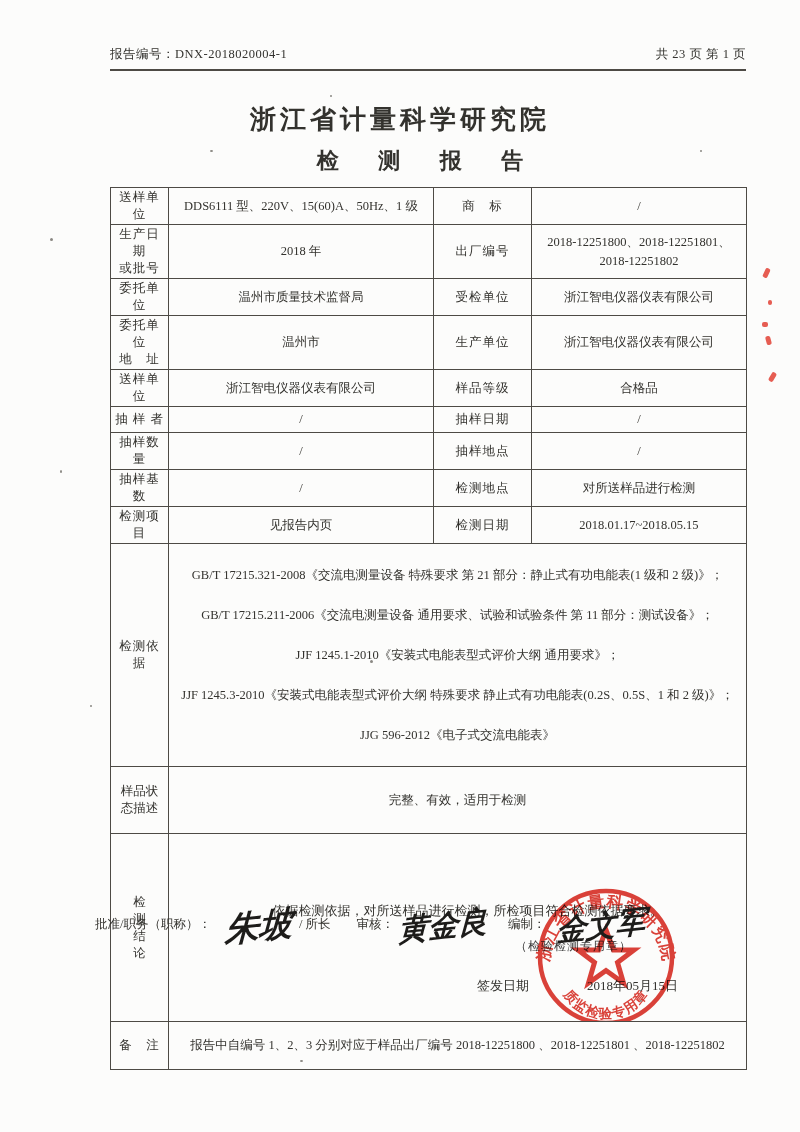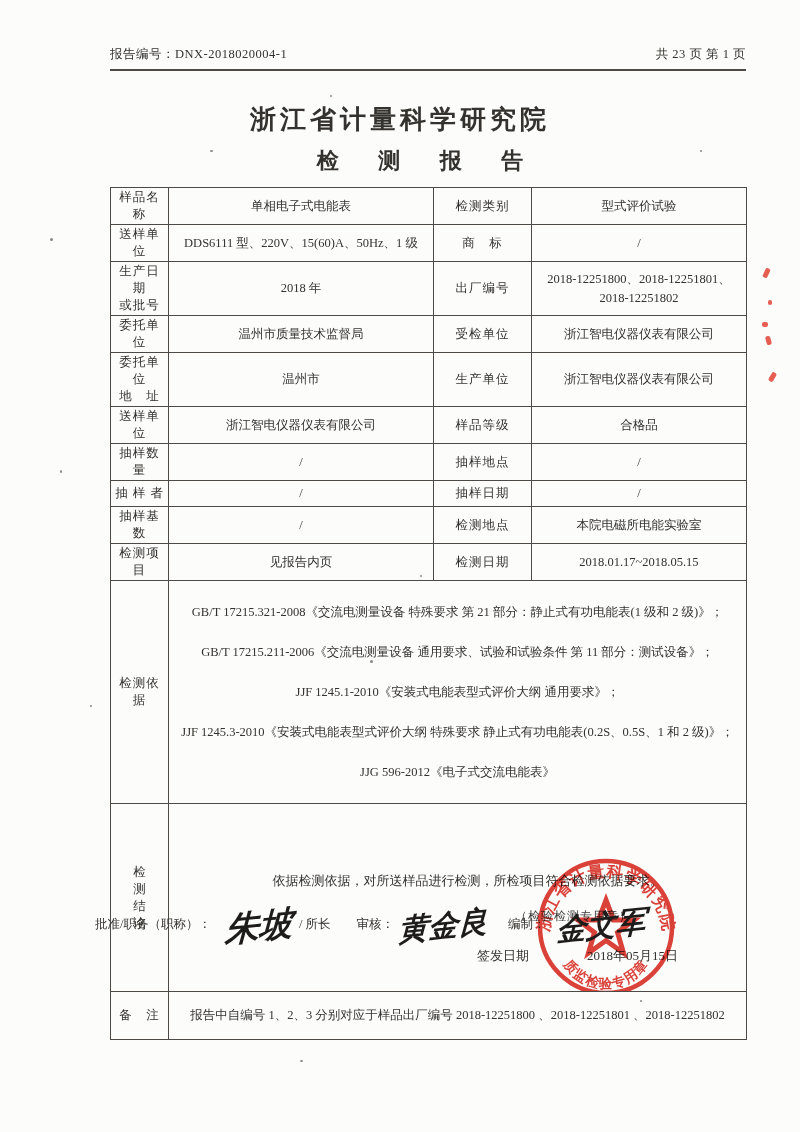--- a/index.html
+++ b/index.html
@@ -110,26 +110,20 @@
 
   <table class="main">
     <colgroup>
         <col style="width:58px">
         <col style="width:265px">
         <col style="width:98px">
         <col style="width:215px">
       </colgroup>
     <tbody>
       <tr style="height:28px">
-        <td class="lbl">样品名称</td>
-        <td>单相电子式电能表</td>
-        <td class="lbl">检测类别</td>
-        <td>型式评价试验</td>
-      </tr>
-      <tr style="height:28px">
         <td class="lbl">送样单位</td>
         <td>DDS6111 型、220V、15(60)A、50Hz、1 级</td>
         <td class="lbl">商　标</td>
         <td>/</td>
       </tr>
       <tr style="height:42px">
         <td class="lbl">生产日期
 或批号</td>
         <td>2018 年</td>
         <td class="lbl">出厂编号</td>
@@ -148,56 +142,62 @@
         <td>温州市</td>
         <td class="lbl">生产单位</td>
         <td>浙江智电仪器仪表有限公司</td>
       </tr>
       <tr style="height:28px">
         <td class="lbl">送样单位</td>
         <td>浙江智电仪器仪表有限公司</td>
         <td class="lbl">样品等级</td>
         <td>合格品</td>
       </tr>
+      <tr style="height:26px">
+        <td class="lbl">抽 样 者</td>
+        <td>/</td>
+        <td class="lbl">抽样日期</td>
+        <td>/</td>
+      </tr>
       <tr style="height:27px">
         <td class="lbl">抽样数量</td>
         <td>/</td>
         <td class="lbl">抽样地点</td>
         <td>/</td>
       </tr>
-      <tr style="height:26px">
-        <td class="lbl">抽 样 者</td>
-        <td>/</td>
-        <td class="lbl">抽样日期</td>
-        <td>/</td>
-      </tr>
       <tr style="height:28px">
         <td class="lbl">抽样基数</td>
         <td>/</td>
         <td class="lbl">检测地点</td>
-        <td>本院电磁所电能实验室</td>
+        <td>对所送样品进行检测</td>
       </tr>
       <tr style="height:28px">
         <td class="lbl">检测项目</td>
         <td>见报告内页</td>
         <td class="lbl">检测日期</td>
         <td>2018.01.17~2018.05.15</td>
       </tr>
 
       <tr style="height:110px">
         <td class="lbl">检测依据</td>
         <td class="basis-val" colspan="3">
           <div>GB/T 17215.321-2008《交流电测量设备 特殊要求 第 21 部分：静止式有功电能表(1 级和 2 级)》；</div>
           <div>GB/T 17215.211-2006《交流电测量设备 通用要求、试验和试验条件 第 11 部分：测试设备》；</div>
           <div>JJF 1245.1-2010《安装式电能表型式评价大纲 通用要求》；</div>
           <div>JJF 1245.3-2010《安装式电能表型式评价大纲 特殊要求 静止式有功电能表(0.2S、0.5S、1 和 2 级)》；</div>
           <div>JJG 596-2012《电子式交流电能表》</div>
         </td>
       </tr>
 
+      <tr style="height:47px">
+        <td class="lbl">
+          <div class="vlabel" style="width:42px">样品状态描述</div>
+        </td>
+        <td class="state-val" colspan="3">完整、有效，适用于检测</td>
+      </tr>
 
       <tr style="height:188px">
         <td class="lbl">
           <div class="vlabel">检测结论</div>
         </td>
         <td class="concl-val" colspan="3">
           <div class="concl-text">依据检测依据，对所送样品进行检测，所检项目符合检测依据要求。</div>
           <div class="behind-stamp">（检验检测专用章）</div>
           <div class="issue-line">
             <span>签发日期</span>

